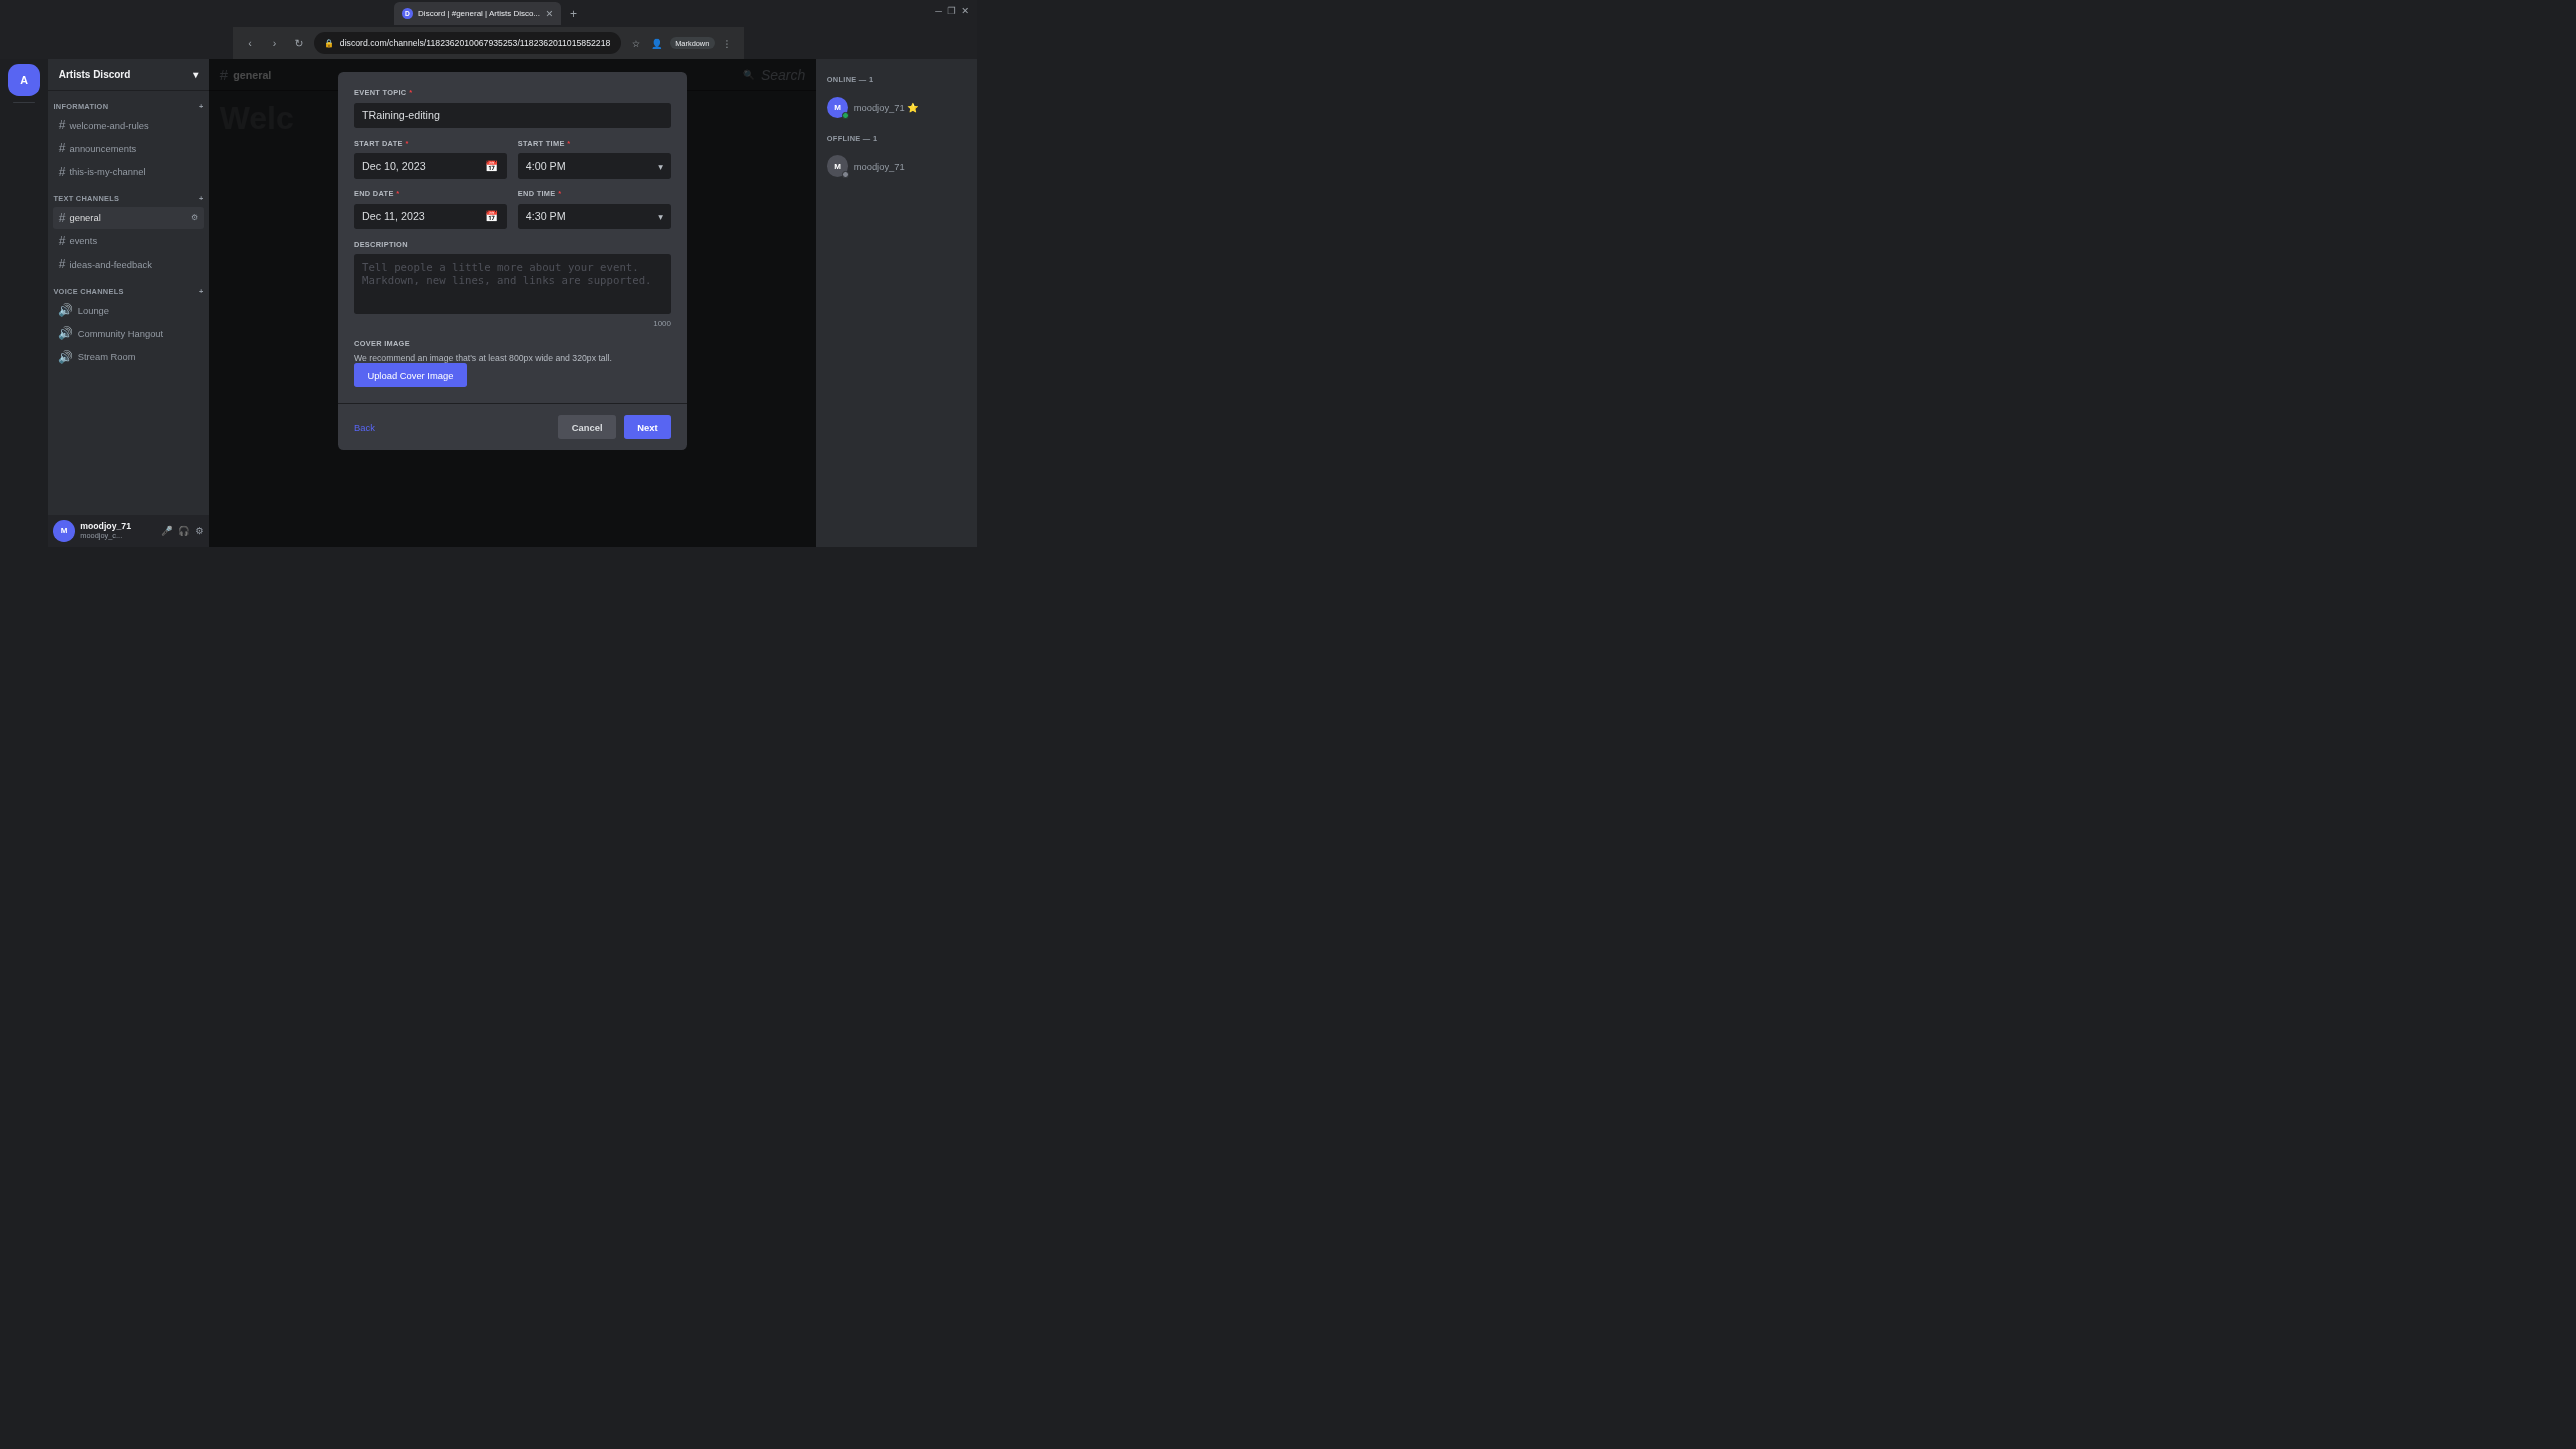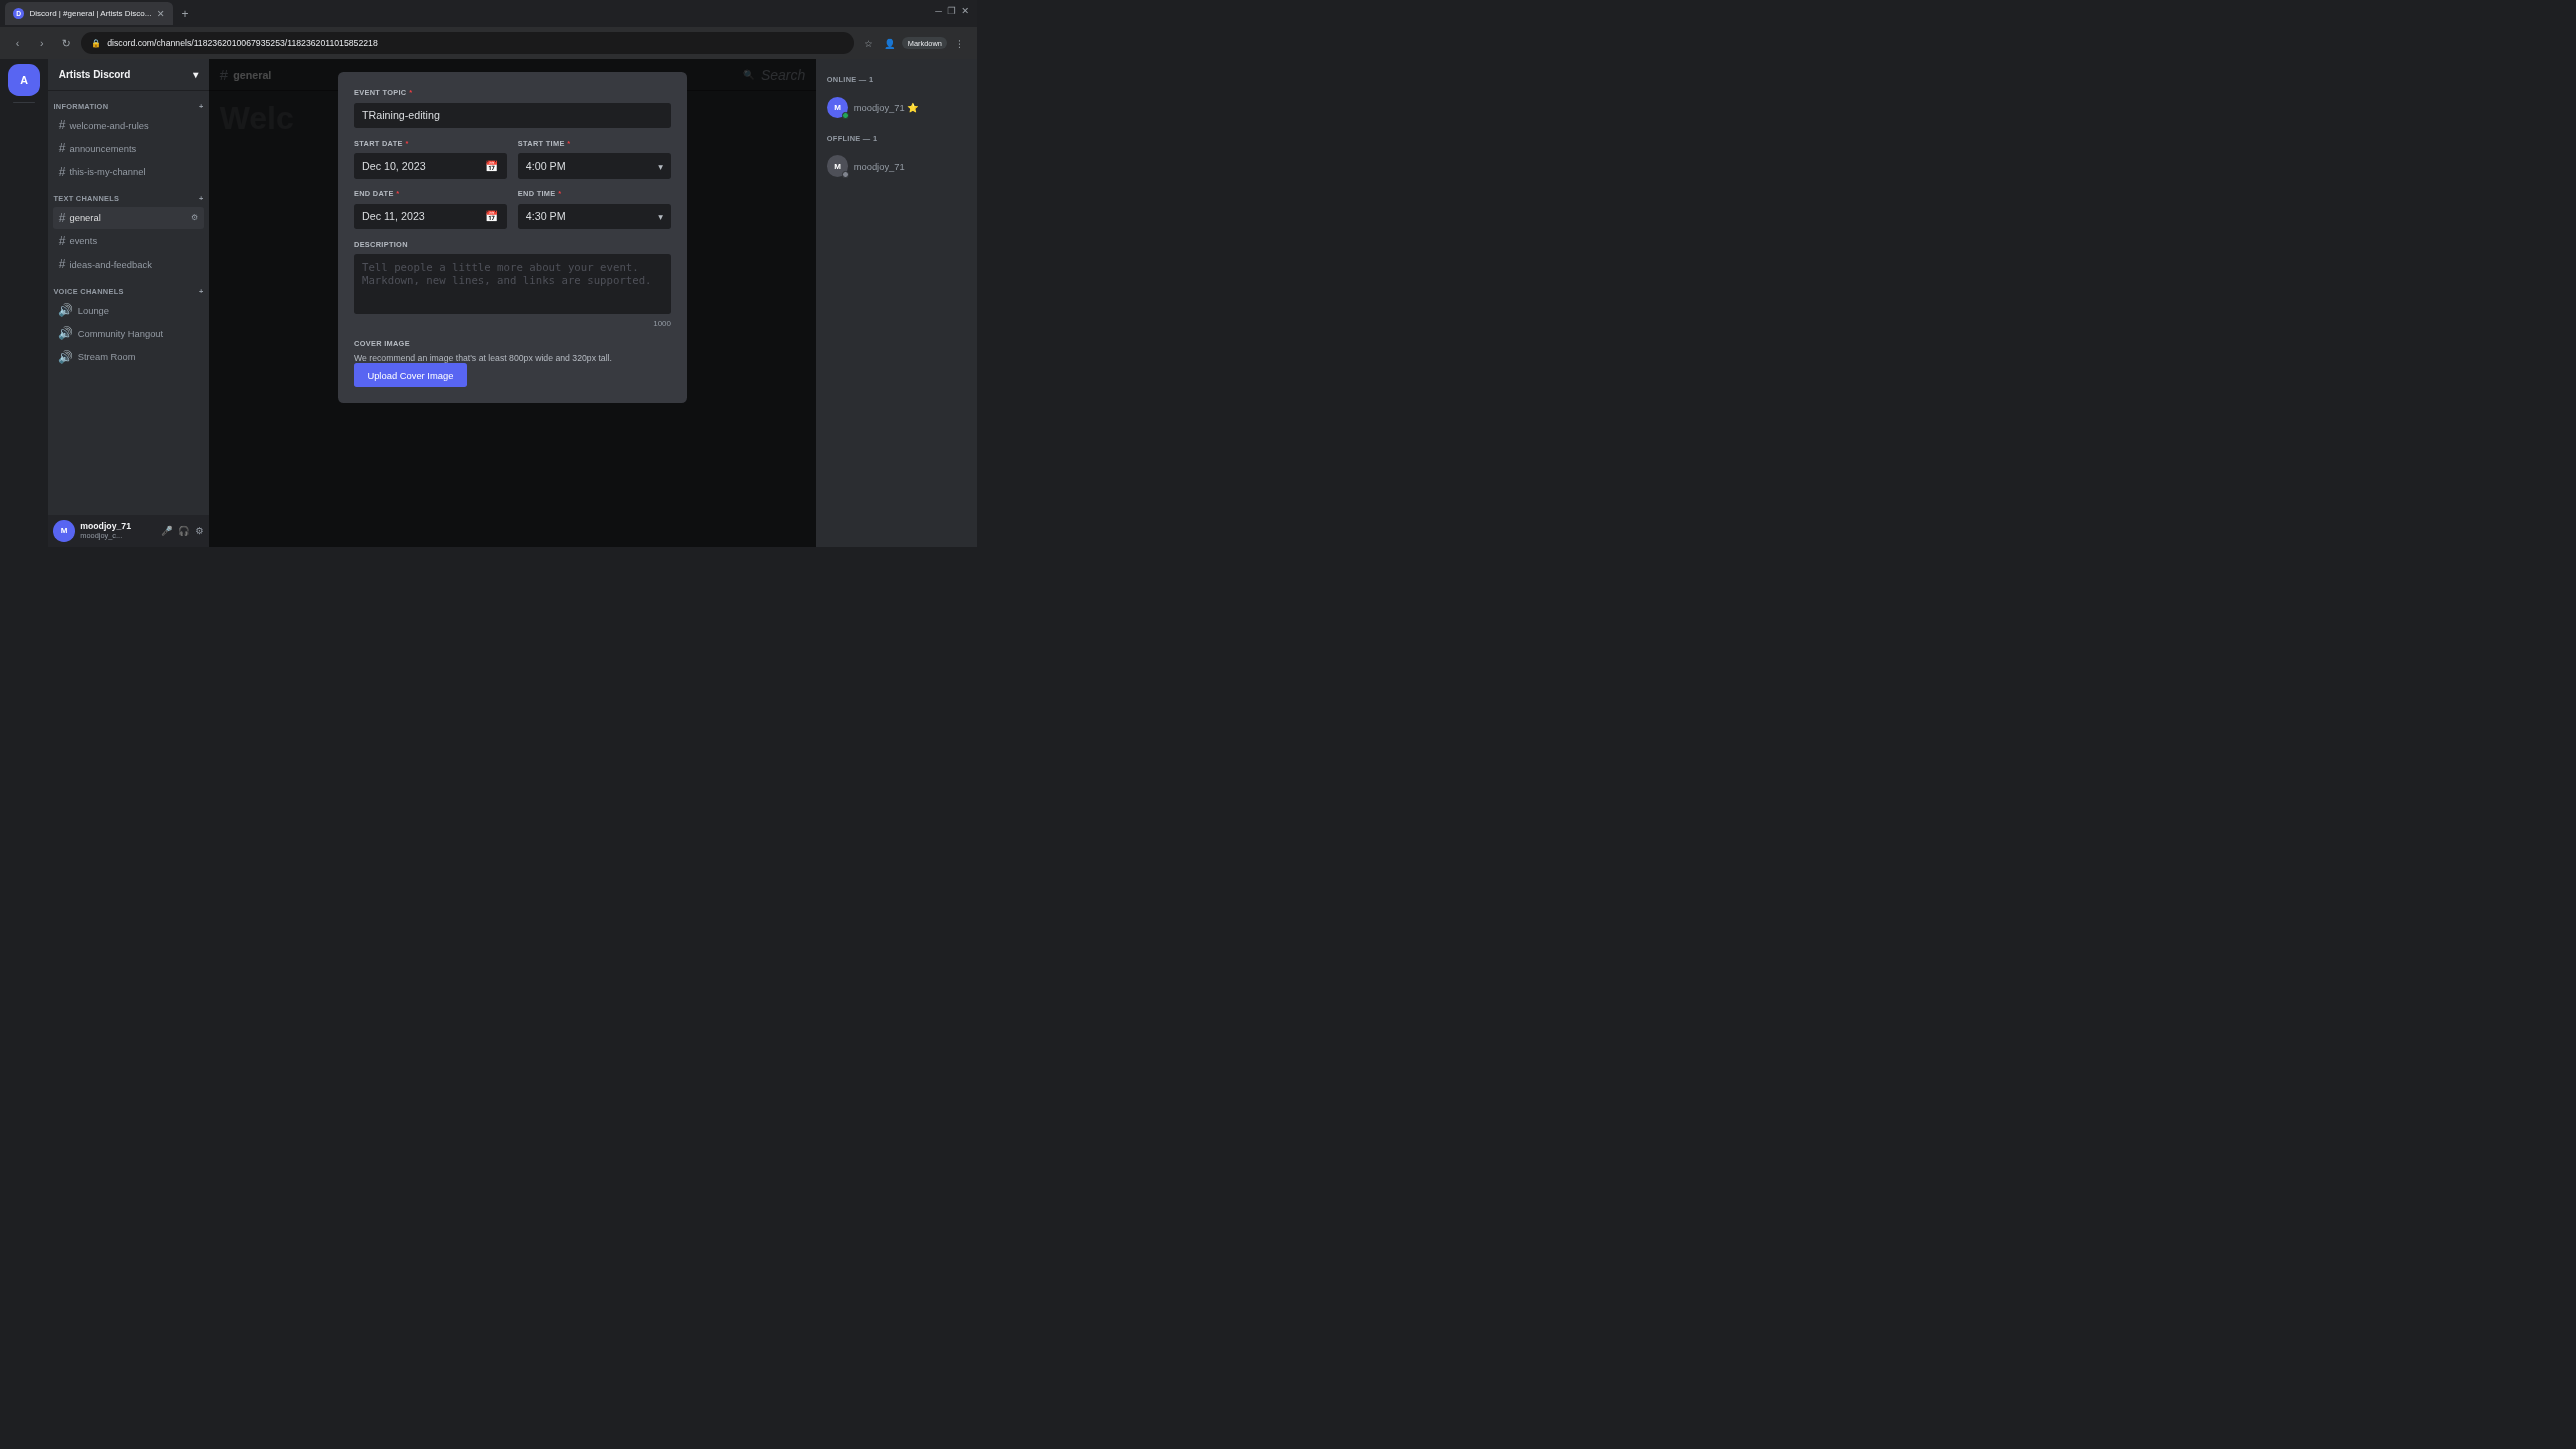--- a/index.html
+++ b/index.html
@@ -11,20 +11,21 @@
       overflow: hidden;
       position: relative;
     }
 
     
     .browser-chrome {
       background: #202124;
       height: 59px;
       display: flex;
       flex-direction: column;
+      align-items: center;
     }
     .browser-tab-bar {
       display: flex;
       align-items: center;
       height: 27px;
       padding: 0 5.4px;
       gap: 2.7px;
     }
     .browser-tab {
       display: flex;
@@ -761,20 +762,26 @@
           </div>
 
           <div class="cover-image-section">
             <div class="field-label">COVER IMAGE</div>
             <p class="cover-rec">We recommend an image that's at least 800px wide and 320px tall.</p>
             <button class="upload-btn">Upload Cover Image</button>
           </div>
 
         </div>
 
+        <div class="modal-footer">
+          <button class="back-link">Back</button>
+          <div class="footer-spacer"></div>
+          <button class="cancel-btn">Cancel</button>
+          <button class="next-btn">Next</button>
+        </div>
       </div>
     </div>
   </div>
 
   <div class="members-sidebar">
     <div class="member-category">ONLINE — 1</div>
     <div class="member-item">
       <div class="member-avatar">
         M
         <div class="status-dot"></div>

